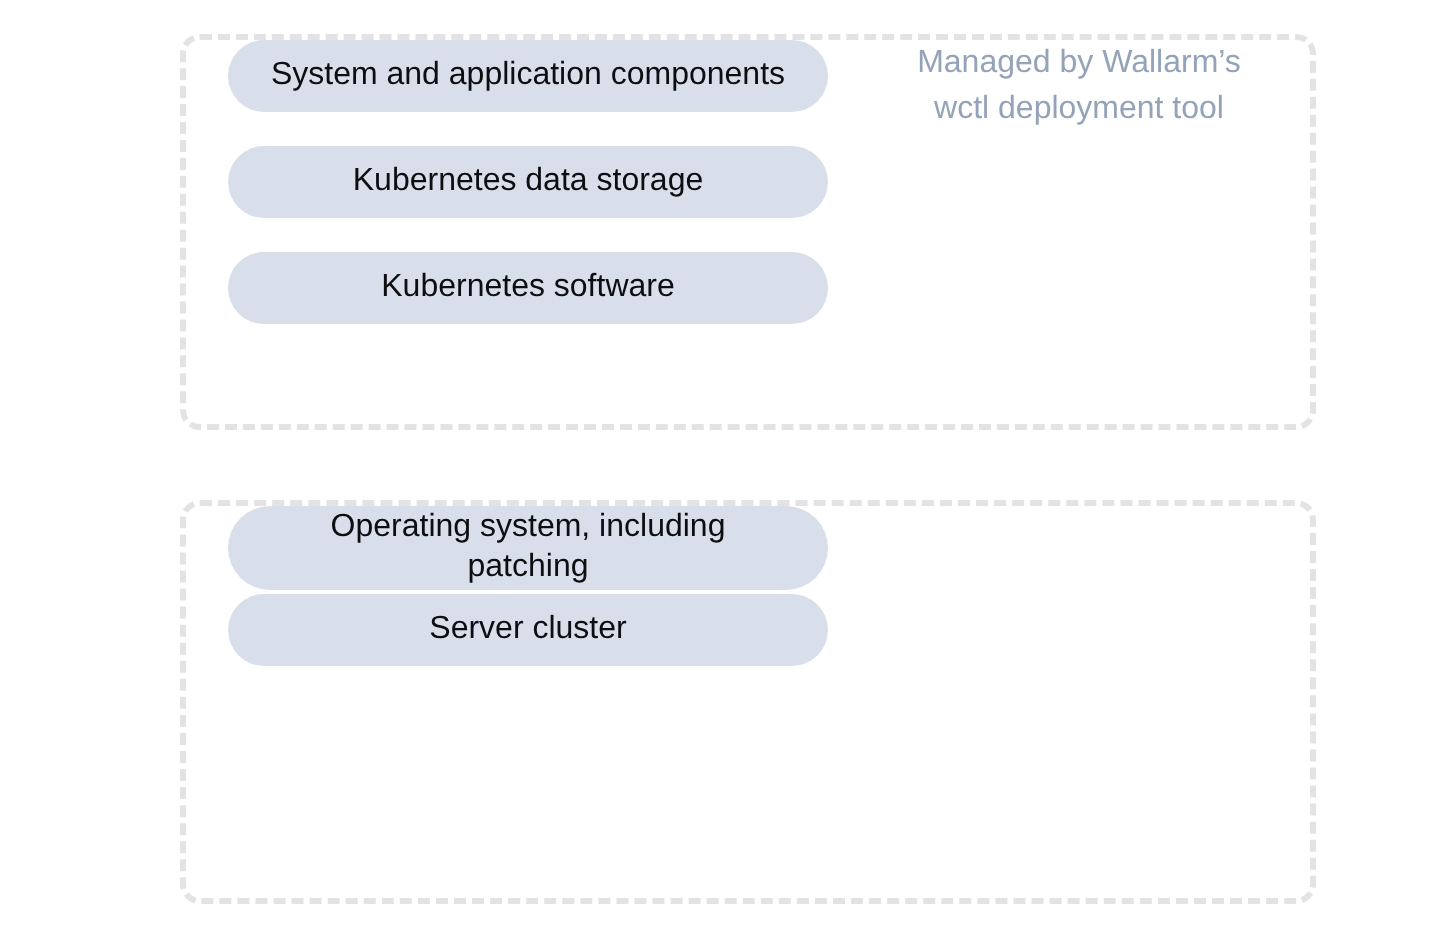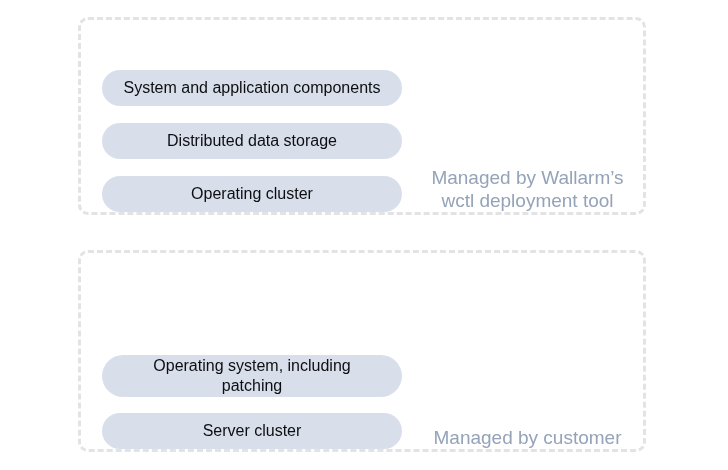--- a/index.html
+++ b/index.html
@@ -18,39 +18,39 @@
   }
   .canvas {
     position: relative;
     width: 728px;
     height: 470px;
     background: var(--background);
     overflow: hidden;
   }
   .section {
     position: absolute;
-    left: 78px;
+    left: 90px;
     width: 568px;
     border: 3px dashed var(--border);
     border-radius: 10px;
     display: flex;
-    align-items: flex-end;
+    align-items: flex-start;
   }
   .section-top { top: 17px; height: 198px; }
   .section-bottom { top: 250px; height: 202px; }
 
   .pill-col {
     margin-left: 21px;
     width: 300px;
     display: flex;
     flex-direction: column;
     justify-content: center;
   }
   .section-top .pill-col { gap: 17px; }
-  .section-bottom .pill-col { gap: 16px; }
+  .section-bottom .pill-col { gap: 2px; }
 
   .pill {
     min-height: 36px;
     background: var(--pill-bg);
     border-radius: 22px;
     display: flex;
     align-items: center;
     justify-content: center;
     text-align: center;
     padding: 1px 12px;
@@ -62,47 +62,44 @@
 
   .label-col {
     flex: 1;
     display: flex;
     align-items: center;
     justify-content: center;
   }
   .side-label {
     text-align: center;
     color: var(--label-text);
-    font-size: 19px;
+    font-size: 16px;
     line-height: 23px;
     white-space: pre-line;
     margin-left: 10px;
   }
 </style>
 </head>
 <body>
 
 <div class="canvas">
 
   <div class="section section-top">
     <div class="pill-col">
       <div class="pill">System and application components</div>
-      <div class="pill">Distributed data storage</div>
-      <div class="pill">Operating cluster</div>
+      <div class="pill">Kubernetes data storage</div>
+      <div class="pill">Kubernetes software</div>
     </div>
     <div class="label-col">
       <div class="side-label">Managed by Wallarm’s
 wctl deployment tool</div>
     </div>
   </div>
 
   <div class="section section-bottom">
     <div class="pill-col">
       <div class="pill">Operating system, including
 patching</div>
       <div class="pill">Server cluster</div>
     </div>
-    <div class="label-col">
-      <div class="side-label">Managed by customer</div>
-    </div>
   </div>
 
 </div>
 
 </body></html>

